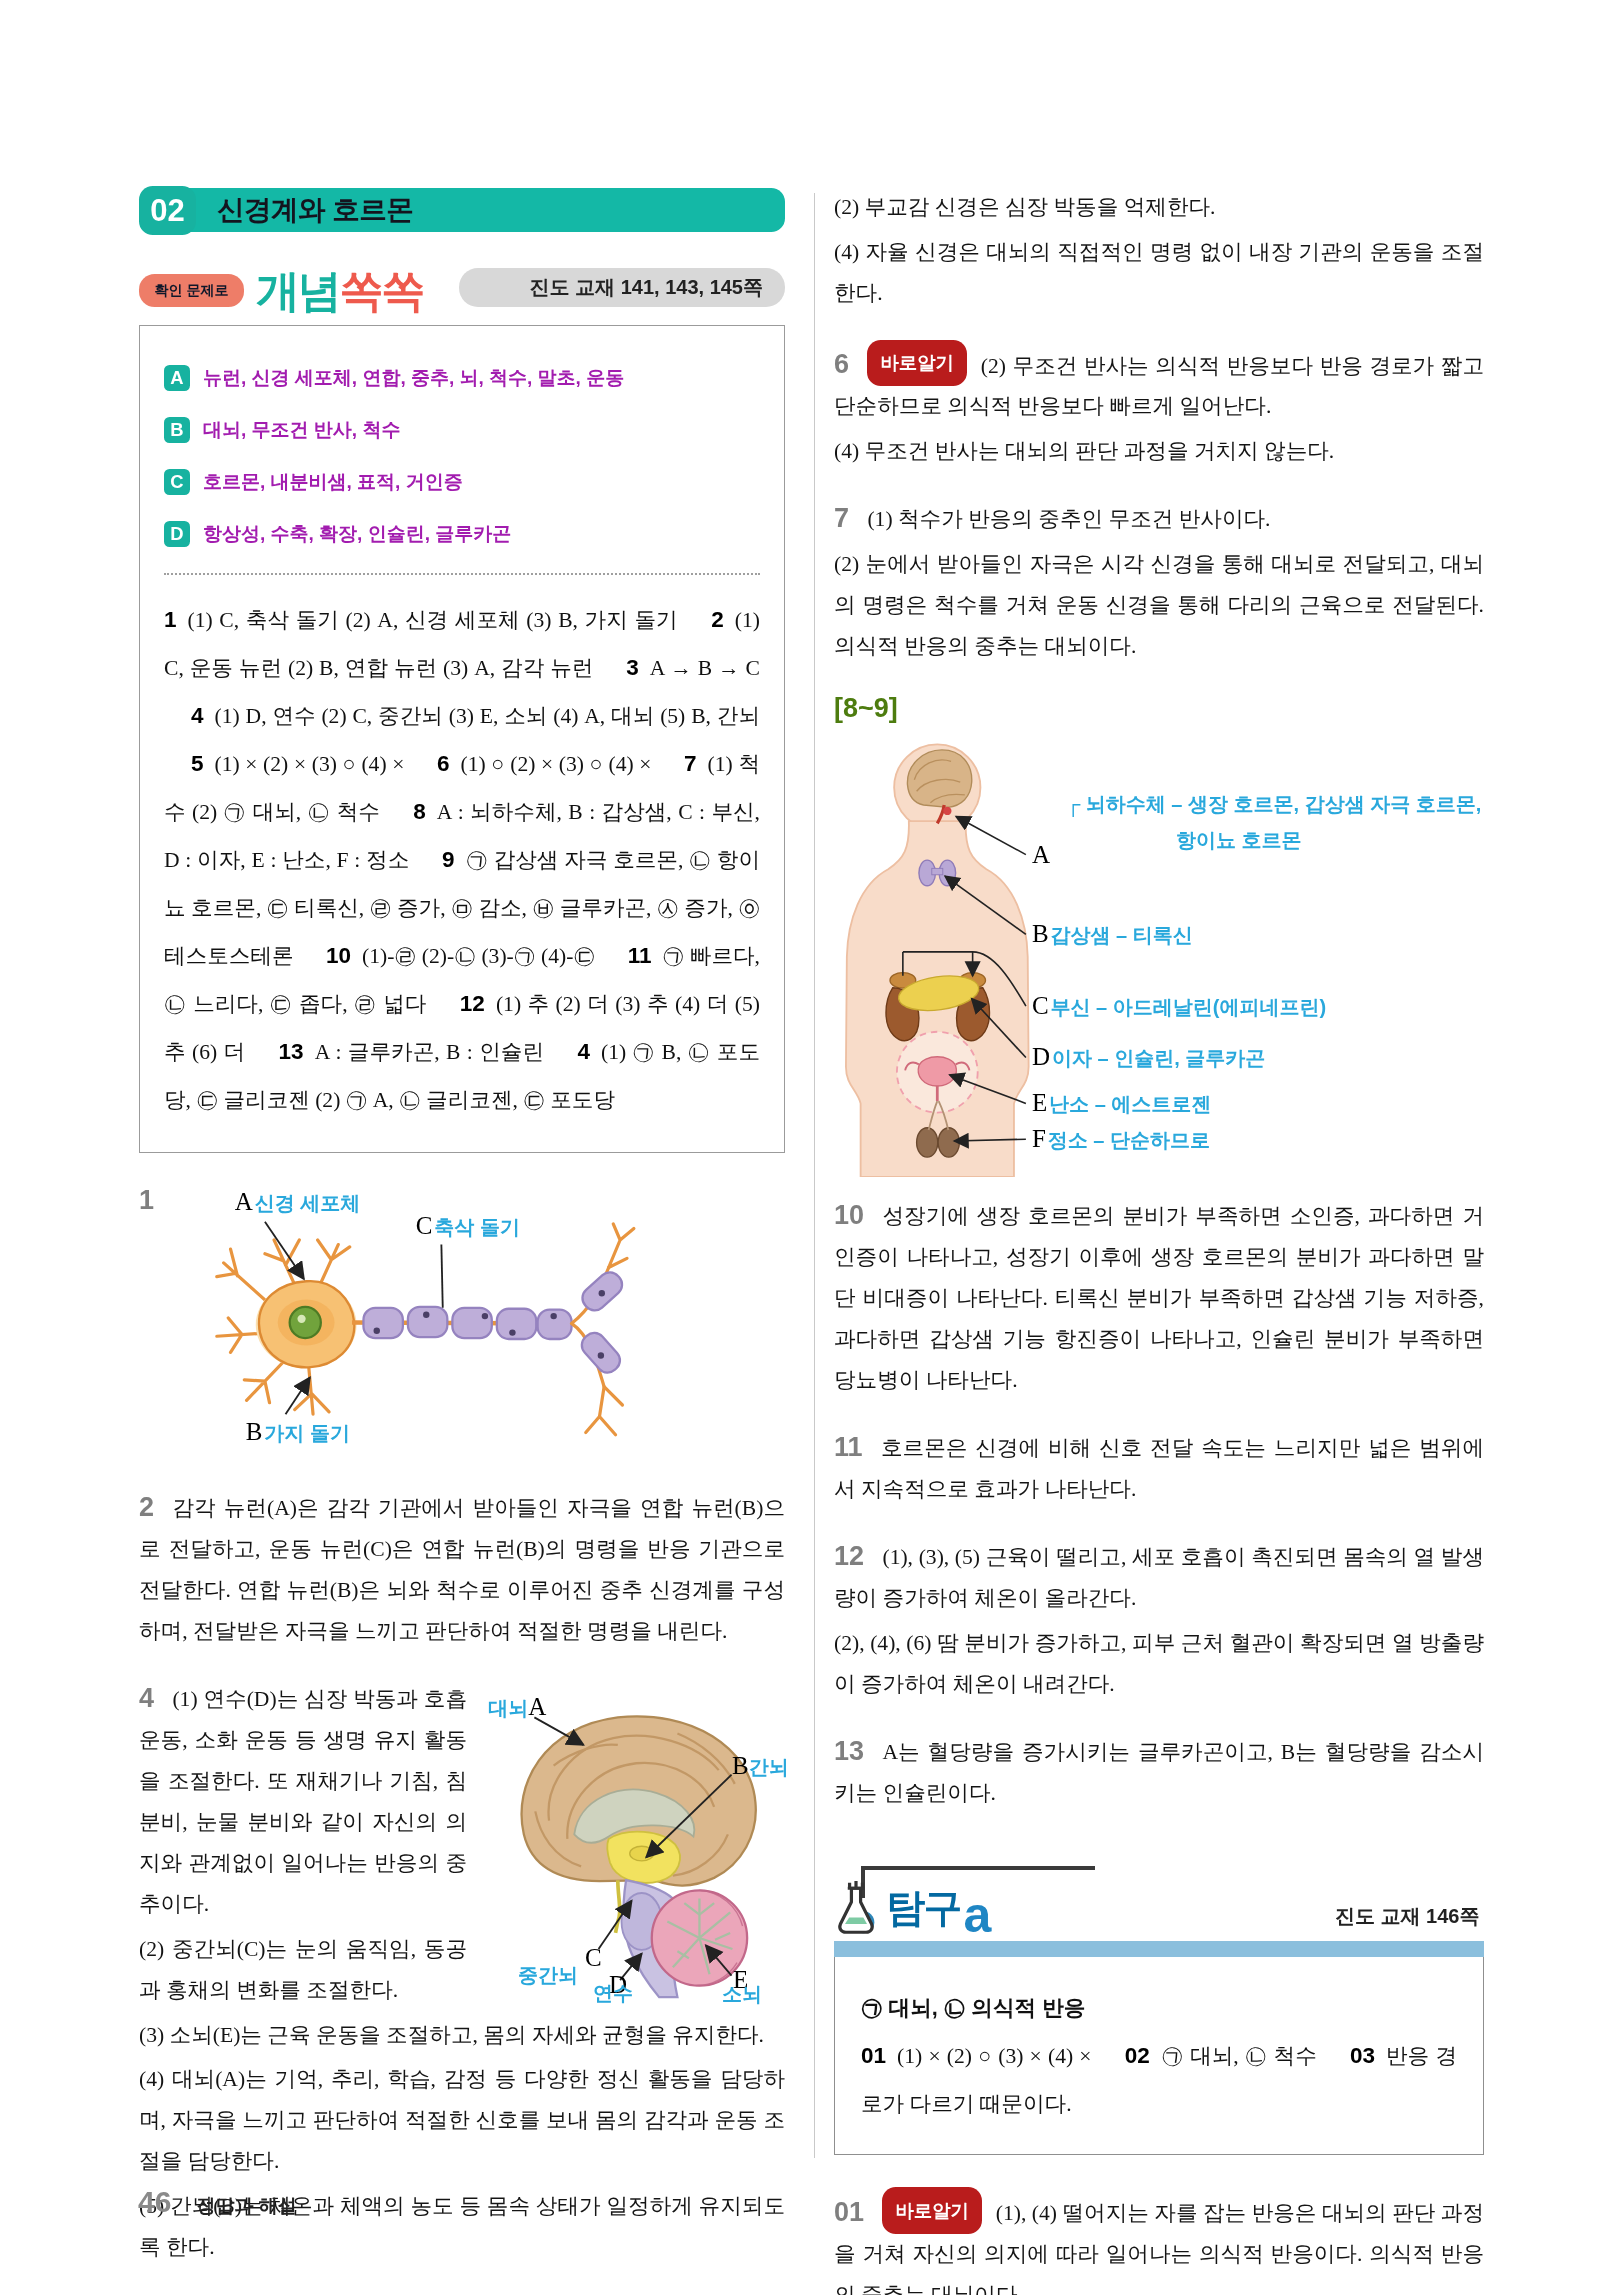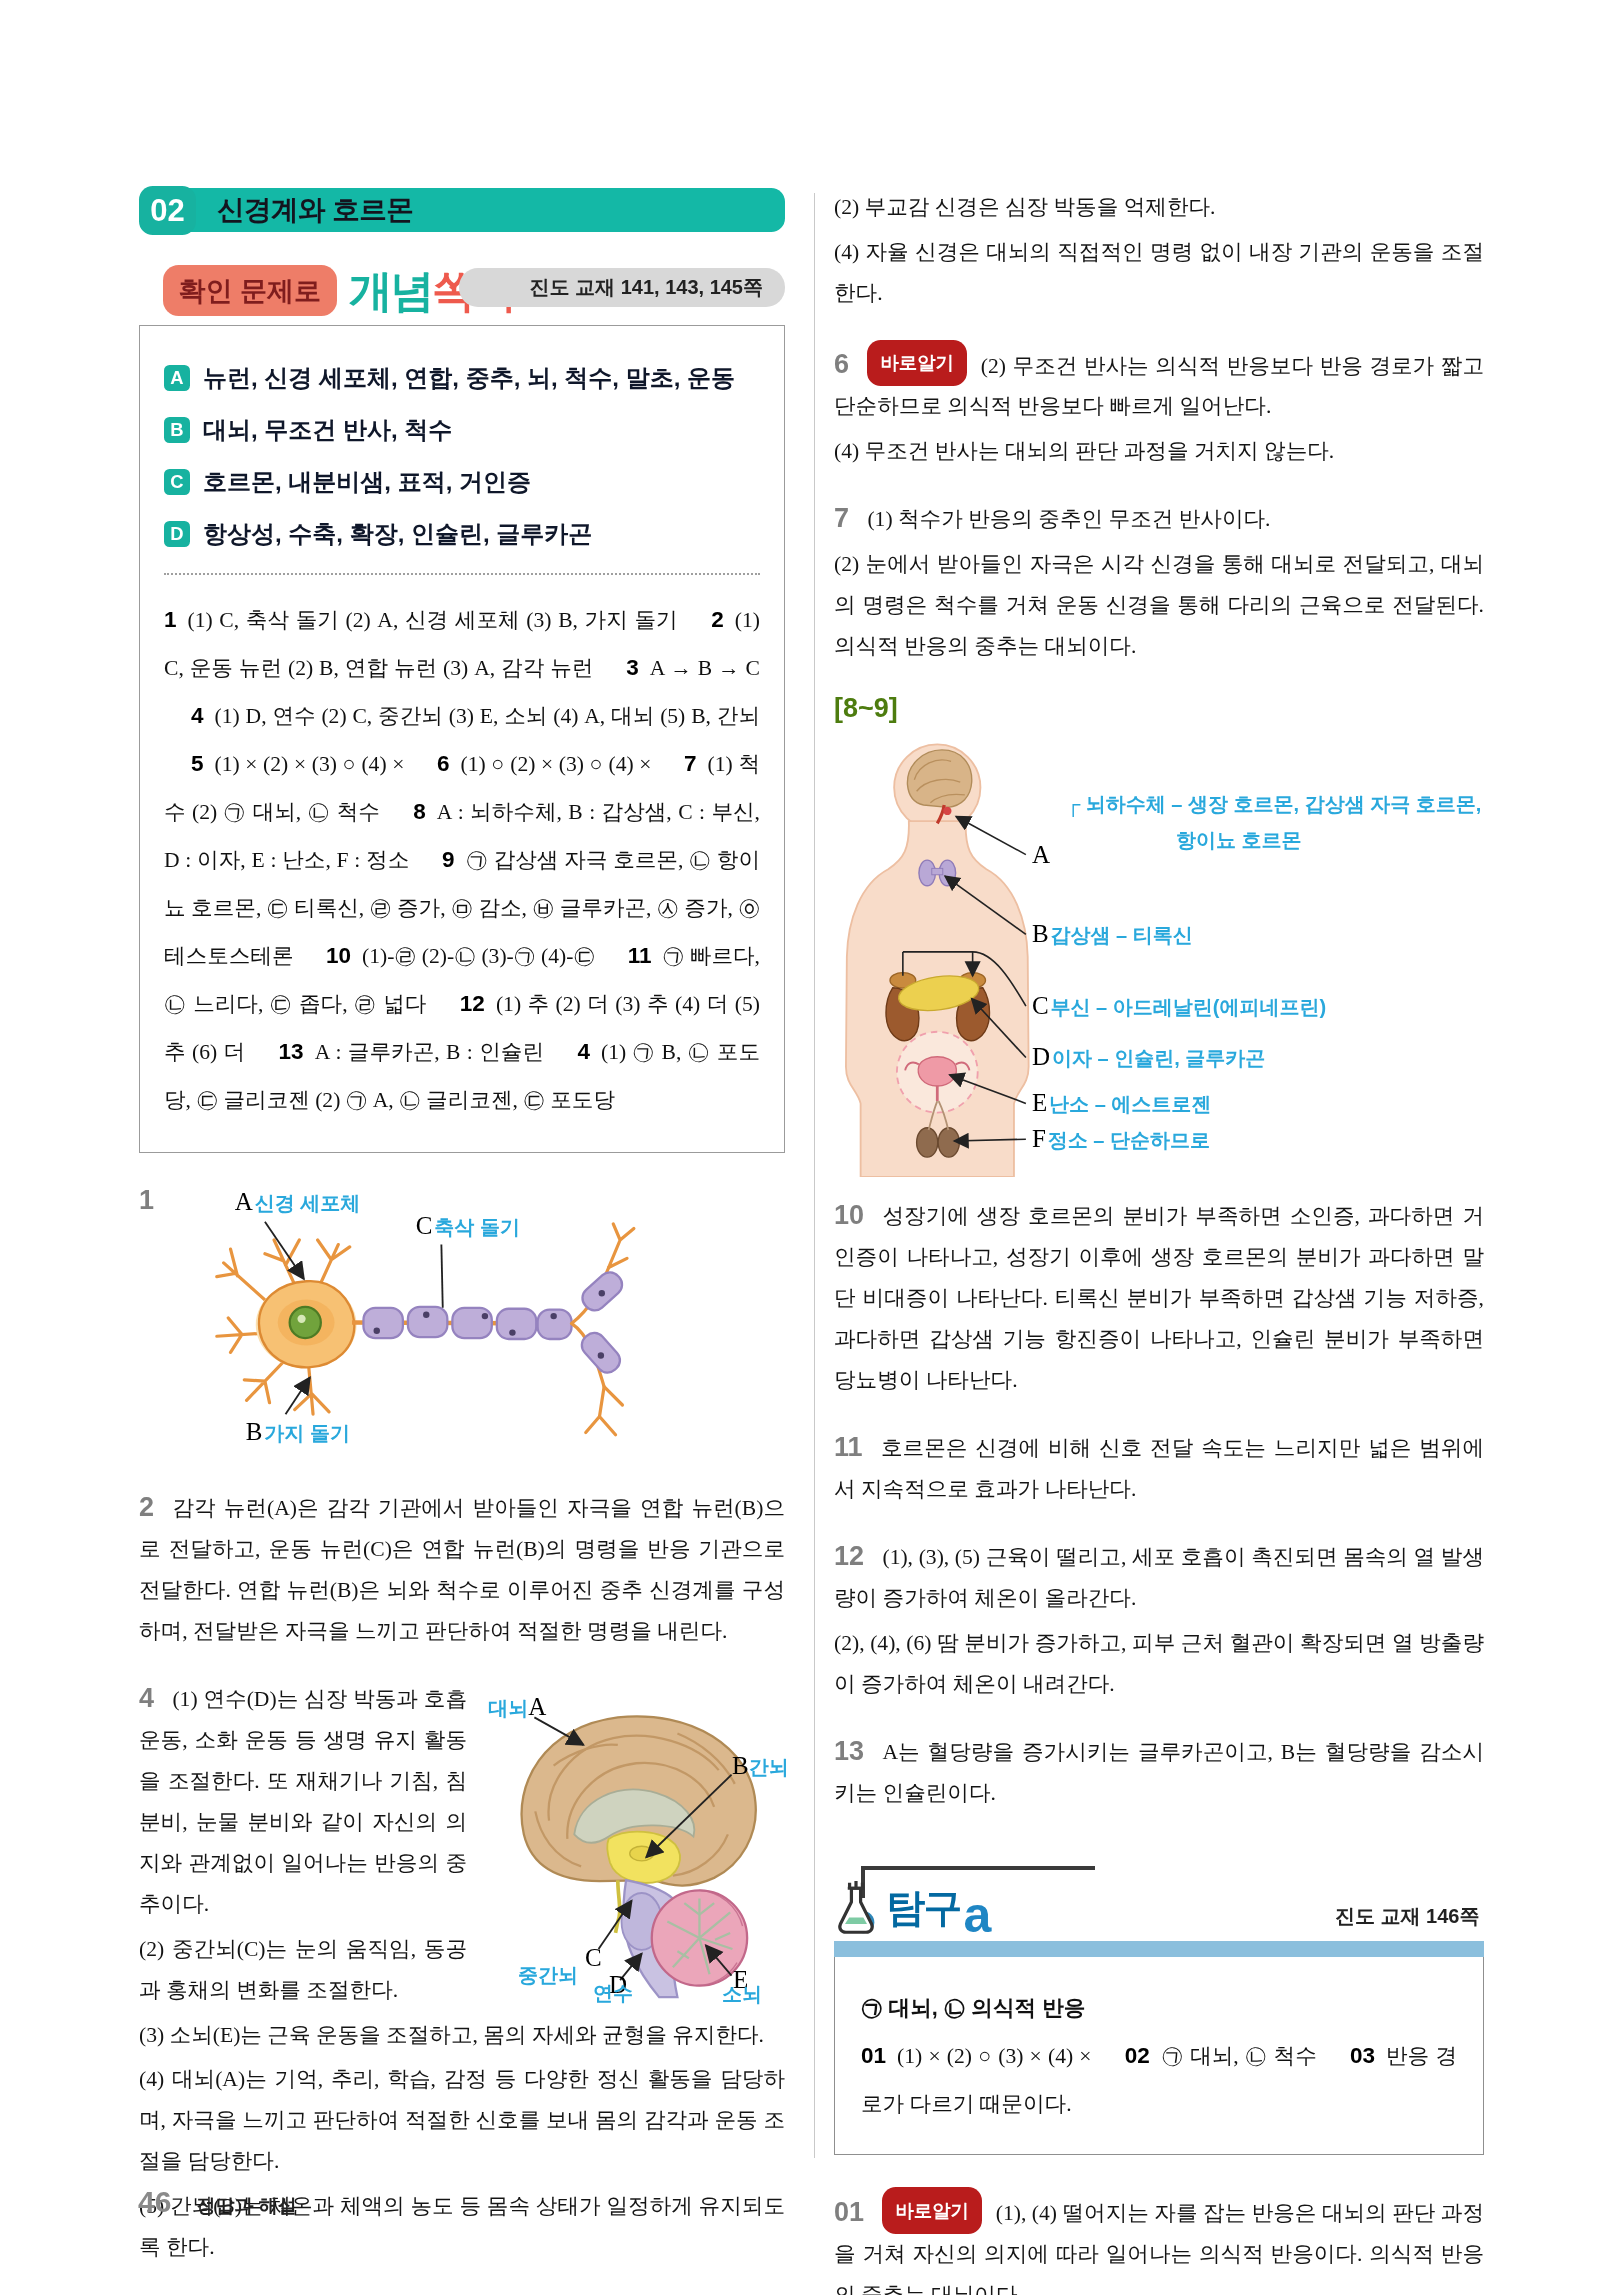--- a/index.html
+++ b/index.html
@@ -15,37 +15,37 @@
   .hdr-badge{width:57px;height:49px;background:#17b2a0;border-radius:13.8px;color:#fff;
              font-family:"Liberation Sans",sans-serif;font-weight:bold;font-size:31px;
              display:flex;align-items:center;justify-content:center;position:relative;z-index:2;}
   .hdr-band{flex:1;height:44px;margin-left:-12px;margin-top:2.3px;background:#14b8a6;
             border-radius:0 13.8px 13.8px 0;display:flex;align-items:center;}
   .hdr-title{margin-left:33px;font-family:"Liberation Sans",sans-serif;font-weight:bold;
              font-size:27.5px;color:#14141e;letter-spacing:-0.5px;}
 
   
   .concept{display:flex;align-items:center;height:51px;margin-bottom:9.2px;position:relative;}
-  .c-badge{background:#ee7d68;color:#7f1d1d;font-family:"Liberation Sans",sans-serif;font-weight:bold;
-           font-size:27px;padding:7.3px 15.6px;border-radius:15.6px;margin-left:24px;}
+  .c-badge{background:#ee7d68;color:#0f172a;font-family:"Liberation Sans",sans-serif;font-weight:bold;
+           font-size:14px;padding:7.3px 15.6px;border-radius:15.6px;}
   .c-logo{margin-left:12px;font-family:"Liberation Sans",sans-serif;font-weight:bold;
           font-size:44px;letter-spacing:-2.3px;line-height:44px;}
   .c-logo .t{color:#17b2a0;} .c-logo .r{color:#ee5a4d;}
   .c-pill{position:absolute;right:0;top:2.8px;width:326px;height:39px;background:#d8d8d8;
           border-radius:19px;display:flex;align-items:center;justify-content:flex-end;}
   .c-pill span{margin-right:22px;font-family:"Liberation Sans",sans-serif;font-weight:bold;font-size:20px;color:#222;}
 
   
   .keybox{border:1.8px solid #9b9b9b;padding:25px 24px 27.5px 24px;margin-bottom:32px;}
   .kw-row{display:flex;align-items:flex-start;margin:12px 0 23px 0;}
   .kw-badge{flex:0 0 auto;width:26px;height:26px;margin-top:1.8px;background:#17b2a0;border-radius:5.5px;color:#fff;
             font-family:"Liberation Sans",sans-serif;font-weight:bold;font-size:18.4px;
             display:flex;align-items:center;justify-content:center;}
   .kw-text{margin-left:13px;font-family:"Liberation Sans",sans-serif;font-weight:bold;
-           font-size:24px;line-height:29px;color:#0f172a;}
+           font-size:19px;line-height:29px;color:#a21caf;}
   .kb-sep{border:none;border-top:2.3px dotted #9f9f9f;margin:25px 0 21px 0;}
   .ans-flow{margin:0;font-size:21.6px;line-height:48px;text-align:justify;color:#111;}
   .anum{font-family:"Liberation Sans",sans-serif;font-weight:bold;font-size:22.5px;color:#000;margin-right:11px;}
   .aseg:not(:first-child) .anum{margin-left:27px;}
 
   
   .exp{margin:0 0 26px 0;font-size:21.6px;line-height:41px;text-align:justify;color:#141414;}
   .exp.tight{margin-bottom:3.7px;}
   .qnum{font-family:"Liberation Sans",sans-serif;font-weight:bold;font-size:27px;color:#7f7f7f;
         margin-right:18.4px;vertical-align:-0.9px;}

